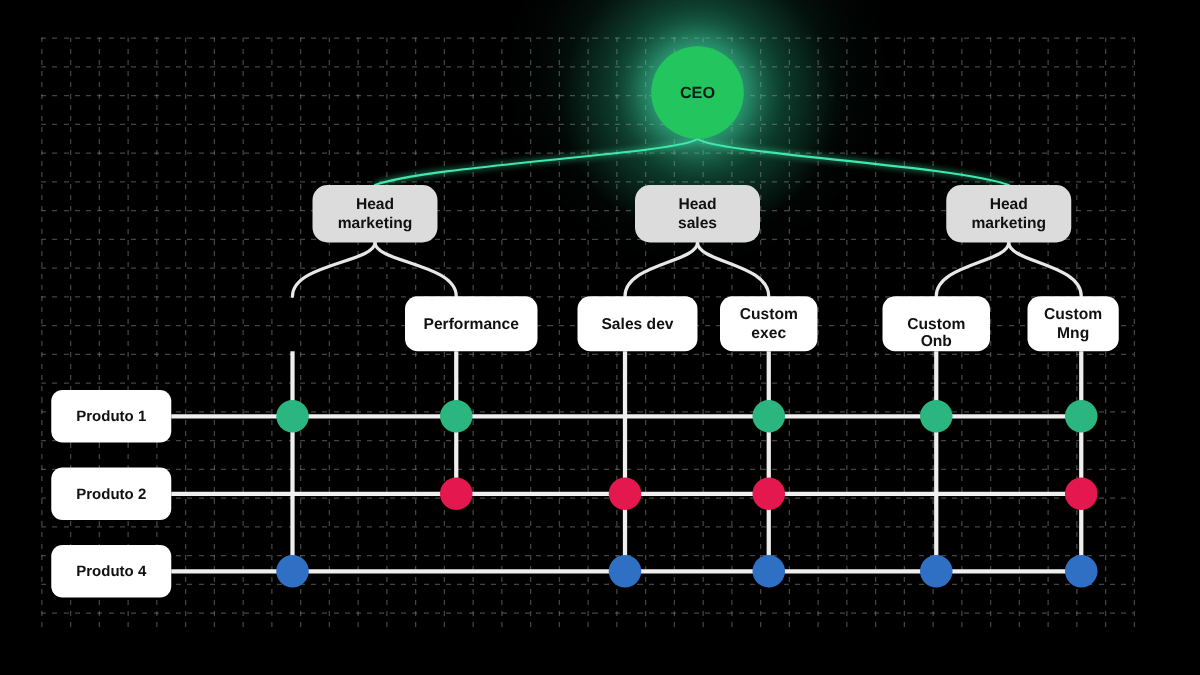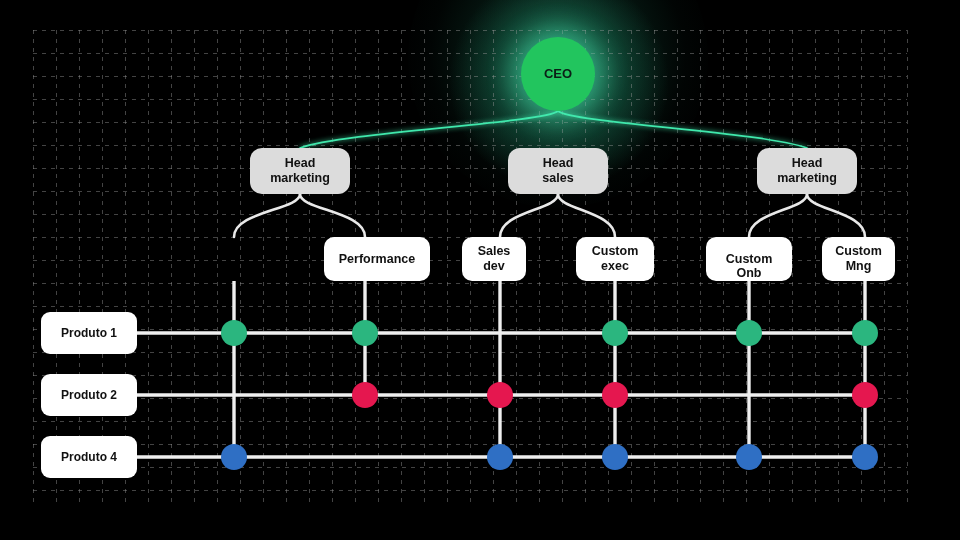--- a/index.html
+++ b/index.html
@@ -217,21 +217,21 @@
   <div class="node head" id="node-head-customer" style="left: 757px; top: 148px;">
     <span>
       <span>Head</span><br>
       <span>marketing</span>
     </span>
   </div>
 
   <div class="node leaf" id="node-performance" style="width: 106px; left: 324px; top: 237px;">
     <span>Performance</span>
   </div>
-  <div class="node leaf" id="node-sales-dev" style="width: 64px; left: 462px; top: 237px;">
+  <div class="node leaf" id="node-sales-dev" style="width: 96px; left: 462px; top: 237px;">
     <span>Sales dev</span>
   </div>
   <div class="node leaf" id="node-sales-exec" style="width: 78px; left: 576px; top: 237px;">
     <span>Custom exec</span>
   </div>
   <div class="node leaf" id="node-custom-onb" style="width: 86px; left: 706px; top: 237px; align-items: flex-end;">
     <span>Custom Onb</span>
   </div>
   <div class="node leaf" id="node-custom-mng" style="width: 73px; left: 822px; top: 237px;">
     <span>Custom Mng</span>

